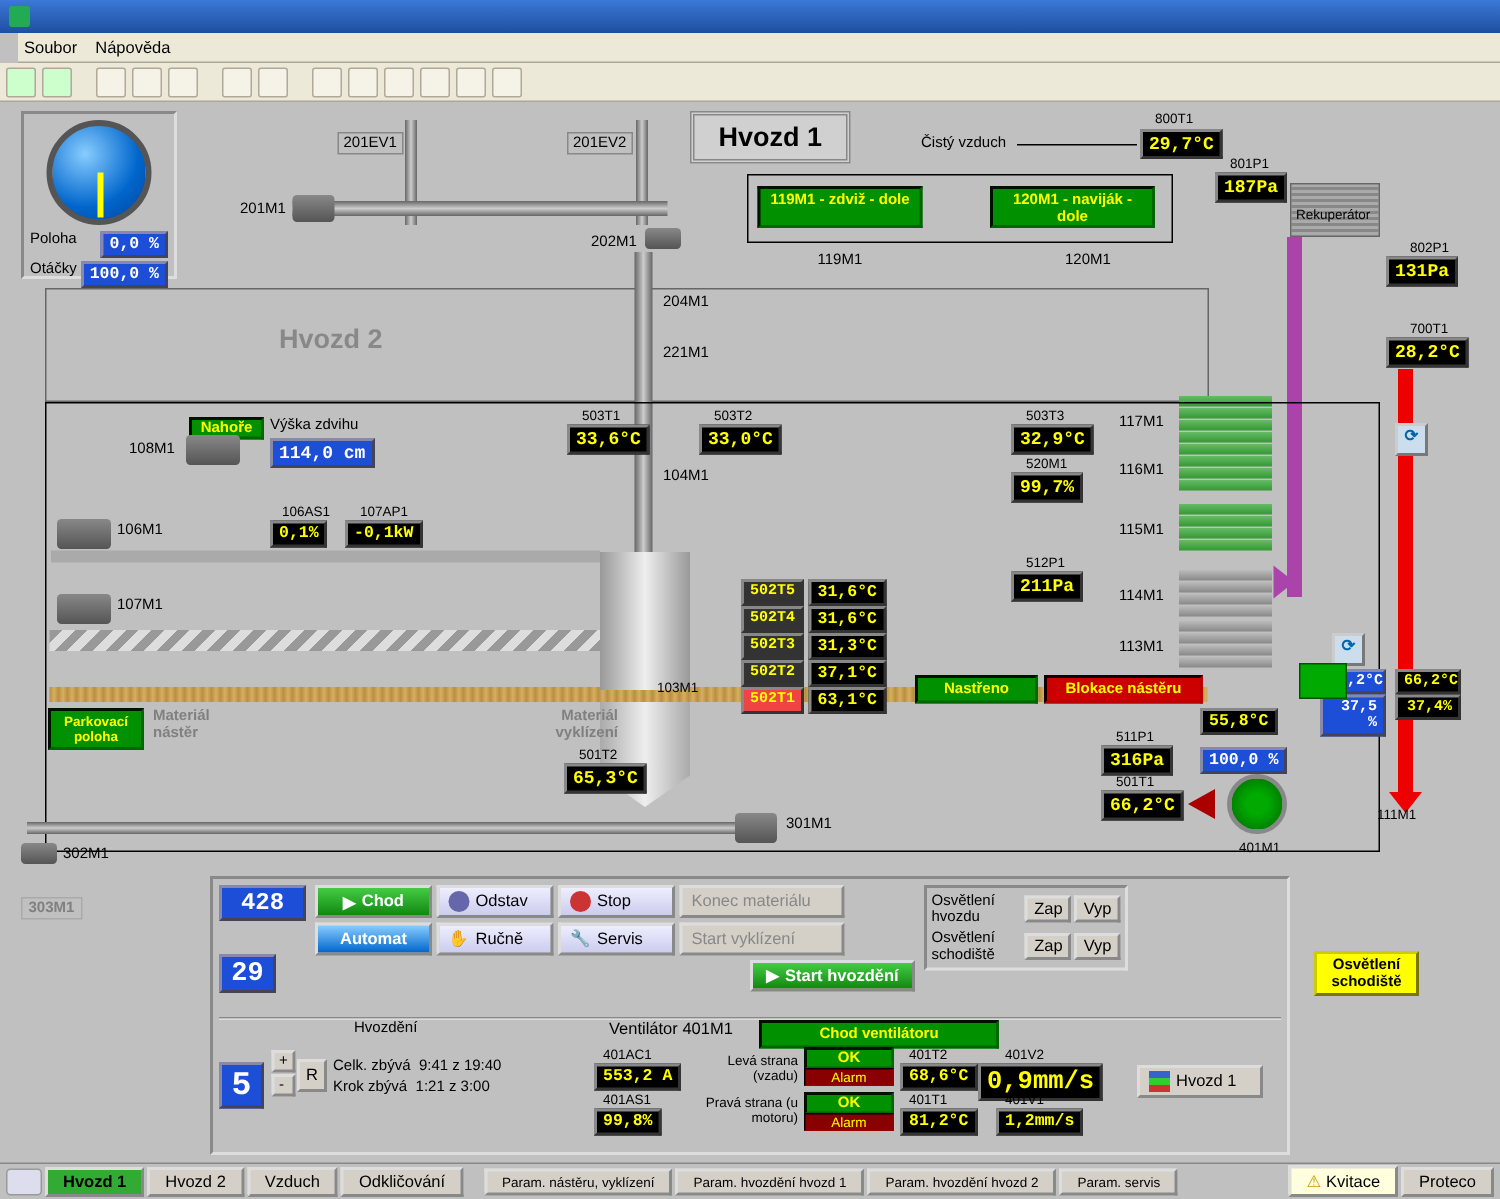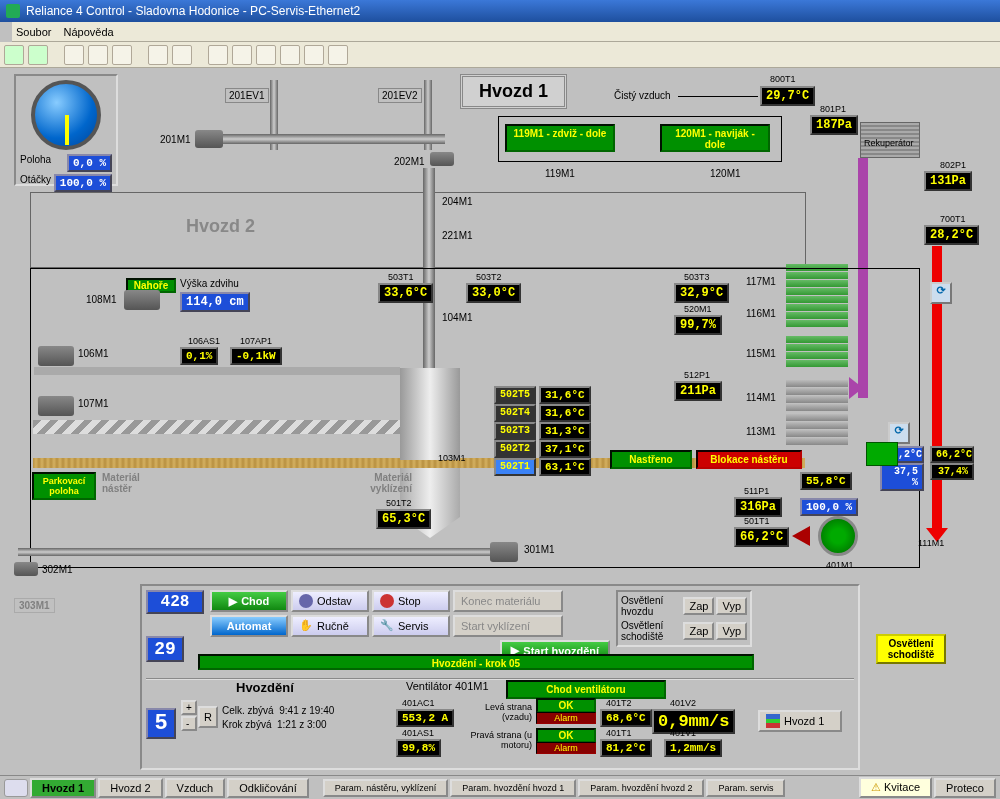--- a/index.html
+++ b/index.html
@@ -66,21 +66,20 @@
 .louvers { display: flex; flex-direction: column; gap: 1px; }
 .louvers div { height: 7px; background: linear-gradient(to bottom, #6b6, #393); }
 .louvers.gray div { background: linear-gradient(to bottom, #bbb, #888); }
 
 </style>
 </head>
 <body>
 
 <div class="titlebar">
   <div class="icon"></div>
-  <span>Reliance 4 Control - Sladovna Hodonice - PC-Servis-Ethernet2</span>
 </div>
 <div class="menubar">
   <span>Soubor</span>
   <span>Nápověda</span>
 </div>
 <div class="toolbar">
   <div class="tb" style="background:#cfc"></div>
   <div class="tb" style="background:#cfc"></div>
   <div style="width:8px"></div>
   <div class="tb"></div>
@@ -250,21 +249,21 @@
       </div>
     <div style="display:flex;gap:3px">
         <span class="led" style="background:#333;color:#ff0;font-size:10px;min-width:40px">502T3</span>
         <span class="led" style="font-size:11px">31,3°C</span>
       </div>
     <div style="display:flex;gap:3px">
         <span class="led" style="background:#333;color:#ff0;font-size:10px;min-width:40px">502T2</span>
         <span class="led" style="font-size:11px">37,1°C</span>
       </div>
     <div style="display:flex;gap:3px">
-        <span class="led" style="background:#3b82f6;color:#ff0;font-size:10px;min-width:40px">502T1</span>
+        <span class="led" style="background:#ef4444;color:#ff0;font-size:10px;min-width:40px">502T1</span>
         <span class="led" style="font-size:11px">63,1°C</span>
       </div>
   </div>
 
   <div class="box status-green" style="left:610px;top:382px;width:82px">Nastřeno</div>
   <div class="box status-red" style="left:696px;top:382px;width:106px">Blokace nástěru</div>
 
   <div class="box led" style="left:800px;top:404px;font-size:11px">55,8°C</div>
   <div class="box led blue white" style="left:800px;top:430px;font-size:11px">100,0 %</div>
 
@@ -355,25 +354,24 @@
           <div style="display:flex;gap:2px">
             <div class="btn3d" style="padding:1px 4px">Zap</div>
             <div class="btn3d" style="padding:1px 4px">Vyp</div>
           </div>
         </div>
       </div>
     </div>
 
     <div class="box led blue white" style="left:4px;top:50px;font-size:18px;width:38px;text-align:center">29</div>
 
-    <div class="box status-green" style="left:56px;top:68px;width:556px;height:16px;border:2px inset #060">Hvozdění - krok 05</div>
 
     <div class="box" style="left:4px;top:92px;width:708px;height:88px;border-top:2px groove #ddd;padding-top:2px">
 
-      <div style="position:absolute;left:90px;top:0;font-weight:bold;font-size:13px">Hvozdění</div>
+      <div style="position:absolute;left:90px;top:0;font-weight:normal;font-size:10px">Hvozdění</div>
       <div style="position:absolute;left:260px;top:0;font-size:11px">Ventilátor 401M1</div>
       <div class="status-green" style="position:absolute;left:360px;top:0;width:160px">Chod ventilátoru</div>
 
       <div class="led blue white" style="position:absolute;left:0;top:28px;font-size:22px;width:30px;text-align:center">5</div>
       <div style="position:absolute;left:35px;top:20px;display:flex;flex-direction:column;gap:1px">
         <div class="btn3d" style="padding:0 3px;font-size:10px">+</div>
         <div class="btn3d" style="padding:0 3px;font-size:10px">-</div>
       </div>
       <div class="btn3d" style="position:absolute;left:52px;top:26px;padding:3px 4px;font-size:11px">R</div>
 

